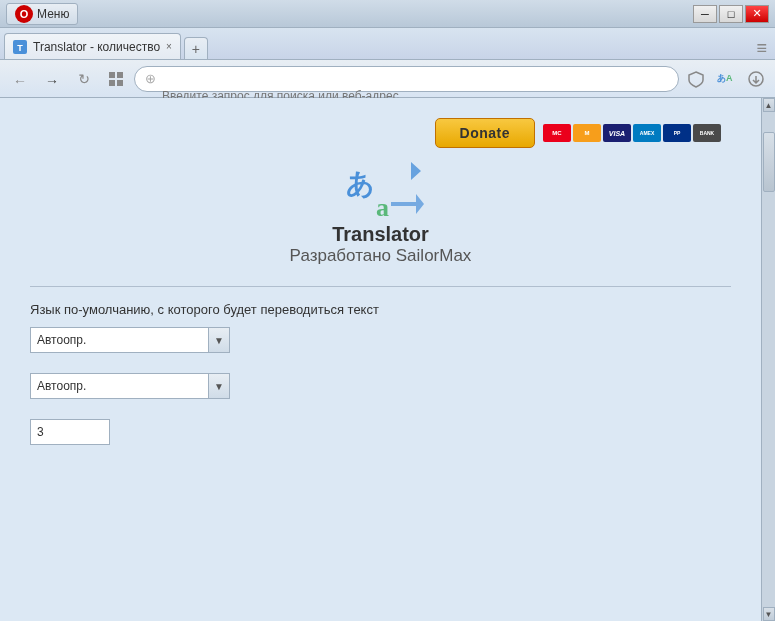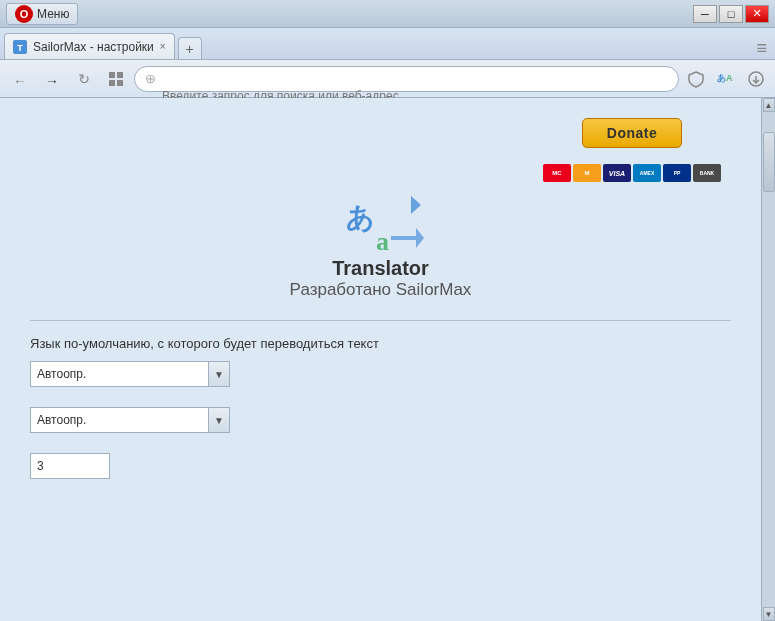--- a/index.html
+++ b/index.html
@@ -183,23 +183,22 @@
 
     
     .donate-section {
       display: flex;
       justify-content: flex-end;
       margin-bottom: 10px;
       padding-right: 10px;
     }
     .donate-area {
       display: flex;
-      flex-direction: column;
-      align-items: center;
-      gap: 16px;
+      align-items: center;
+      gap: 8px;
     }
     .donate-btn {
       background: linear-gradient(to bottom, #f8c840, #e8a800);
       border: 1px solid #c07000;
       border-radius: 5px;
       padding: 6px 24px;
       font-size: 14px;
       font-weight: bold;
       color: #333;
       cursor: pointer;
@@ -357,21 +356,21 @@
     <div class="tb-btn close">✕</div>
   </div>
 </div>
 
 <div class="tab-bar">
   <div class="tab">
     <svg width="14" height="14" viewBox="0 0 14 14">
       <rect width="14" height="14" rx="2" fill="#4a90d9"></rect>
       <text x="7" y="11" text-anchor="middle" fill="white" font-size="9" font-weight="bold">T</text>
     </svg>
-    <span>SailorMax - настройки</span>
+    <span>Translator - количество</span>
     <span class="tab-close">×</span>
   </div>
   <div class="tab-add">+</div>
   <div style="flex:1"></div>
   <div style="display:flex; align-items:center; padding-right:4px; font-size:18px; color:#888; cursor:pointer;">≡</div>
 </div>
 
 <div class="nav-bar">
   <button class="nav-btn">←</button>
   <button class="nav-btn active">→</button>

